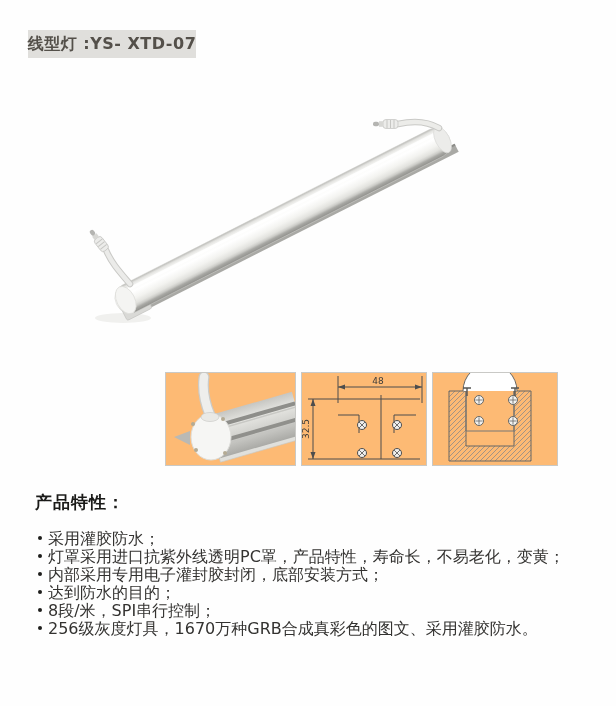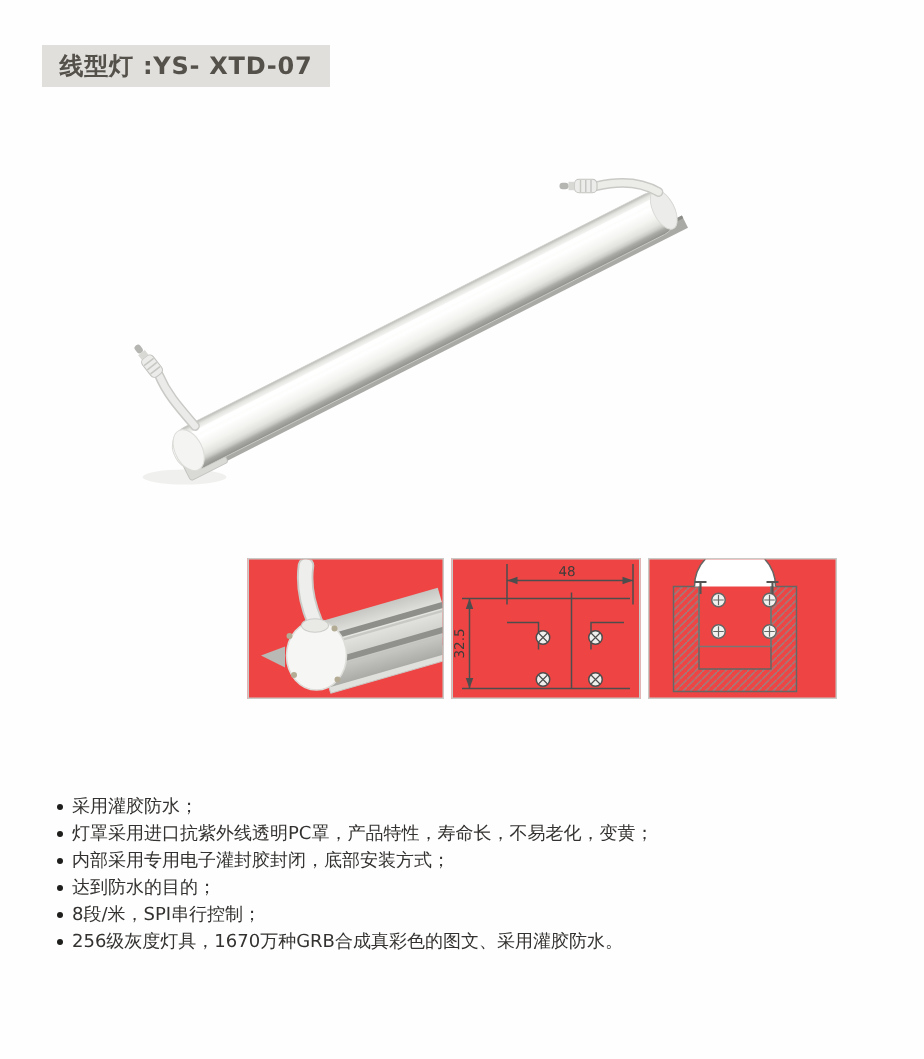--- a/index.html
+++ b/index.html
@@ -2,45 +2,45 @@
 <html><head>
 <meta charset="utf-8">
 <style>
   * { margin:0; padding:0; box-sizing:border-box; }
   body { background:#ffffff; font-family:"DejaVu Sans","Liberation Sans",sans-serif; }
   .page {
     position:relative; width:616px; height:706px;
     background:#fefefe; overflow:hidden;
   }
   .title-bar {
-    position:absolute; left:28px; top:30px; width:192px; height:28px;
+    position:absolute; left:28px; top:30px; width:168px; height:28px;
     background:#e0dfdc; display:flex; align-items:center; justify-content:center;
   }
   .title-bar span {
     font-size:16px; font-weight:bold; color:#54504a; letter-spacing:.5px; white-space:nowrap;
   }
   .main-photo { position:absolute; left:85px; top:98px; width:390px; height:235px; }
   .thumb {
     position:absolute; top:372px; height:94px;
-    border:1px solid #c9c9c6; background:#ef4444;
+    border:1px solid #c9c9c6; background:#fdba74;
   }
   .thumb svg { display:block; width:100%; height:100%; }
   .thumb1 { left:165px; width:131px; }
   .thumb2 { left:301px; width:126px; }
   .thumb3 { left:432px; width:126px; }
   .features-heading {
     position:absolute; left:35px; top:491px;
     font-size:17px; font-weight:bold; color:#1a1a18; letter-spacing:1px;
   }
   .features-list {
     position:absolute; left:38px; top:529px; list-style:none; width:560px;
   }
   .features-list li {
     display:flex; align-items:flex-start; height:18px;
-    font-size:12px; color:#333230; white-space:nowrap;
+    font-size:16px; color:#333230; white-space:nowrap;
   }
   .features-list .dot {
     flex:none; width:4px; height:4px; border-radius:50%;
     background:#1e1e1c; margin:7px 6px 0 0;
   }
   .dwg-text { font-size:9px; fill:#3c3c3a; font-family:"DejaVu Sans","Liberation Sans",sans-serif; }
 </style>
 </head>
 <body>
 
@@ -194,20 +194,21 @@
         <path d="M80 23.5 V30.5 M76.5 27 H83.5" fill="none" stroke-width="0.8"></path>
         <path d="M80 44.5 V51.5 M76.5 48 H83.5" fill="none" stroke-width="0.8"></path>
       </g>
       <g stroke="#555553" stroke-width="1.4">
         <path d="M30 15 H38 M34 15 V23" fill="none"></path>
         <path d="M78 15 H86 M82 15 V23" fill="none"></path>
       </g>
     </svg>
   </div>
 
+  <div class="features-heading">产品特性：</div>
   <ul class="features-list">
     <li>
         <span class="dot"></span>
         <span>采用灌胶防水；</span>
       </li>
     <li>
         <span class="dot"></span>
         <span>灯罩采用进口抗紫外线透明PC罩，产品特性，寿命长，不易老化，变黄；</span>
       </li>
     <li>

